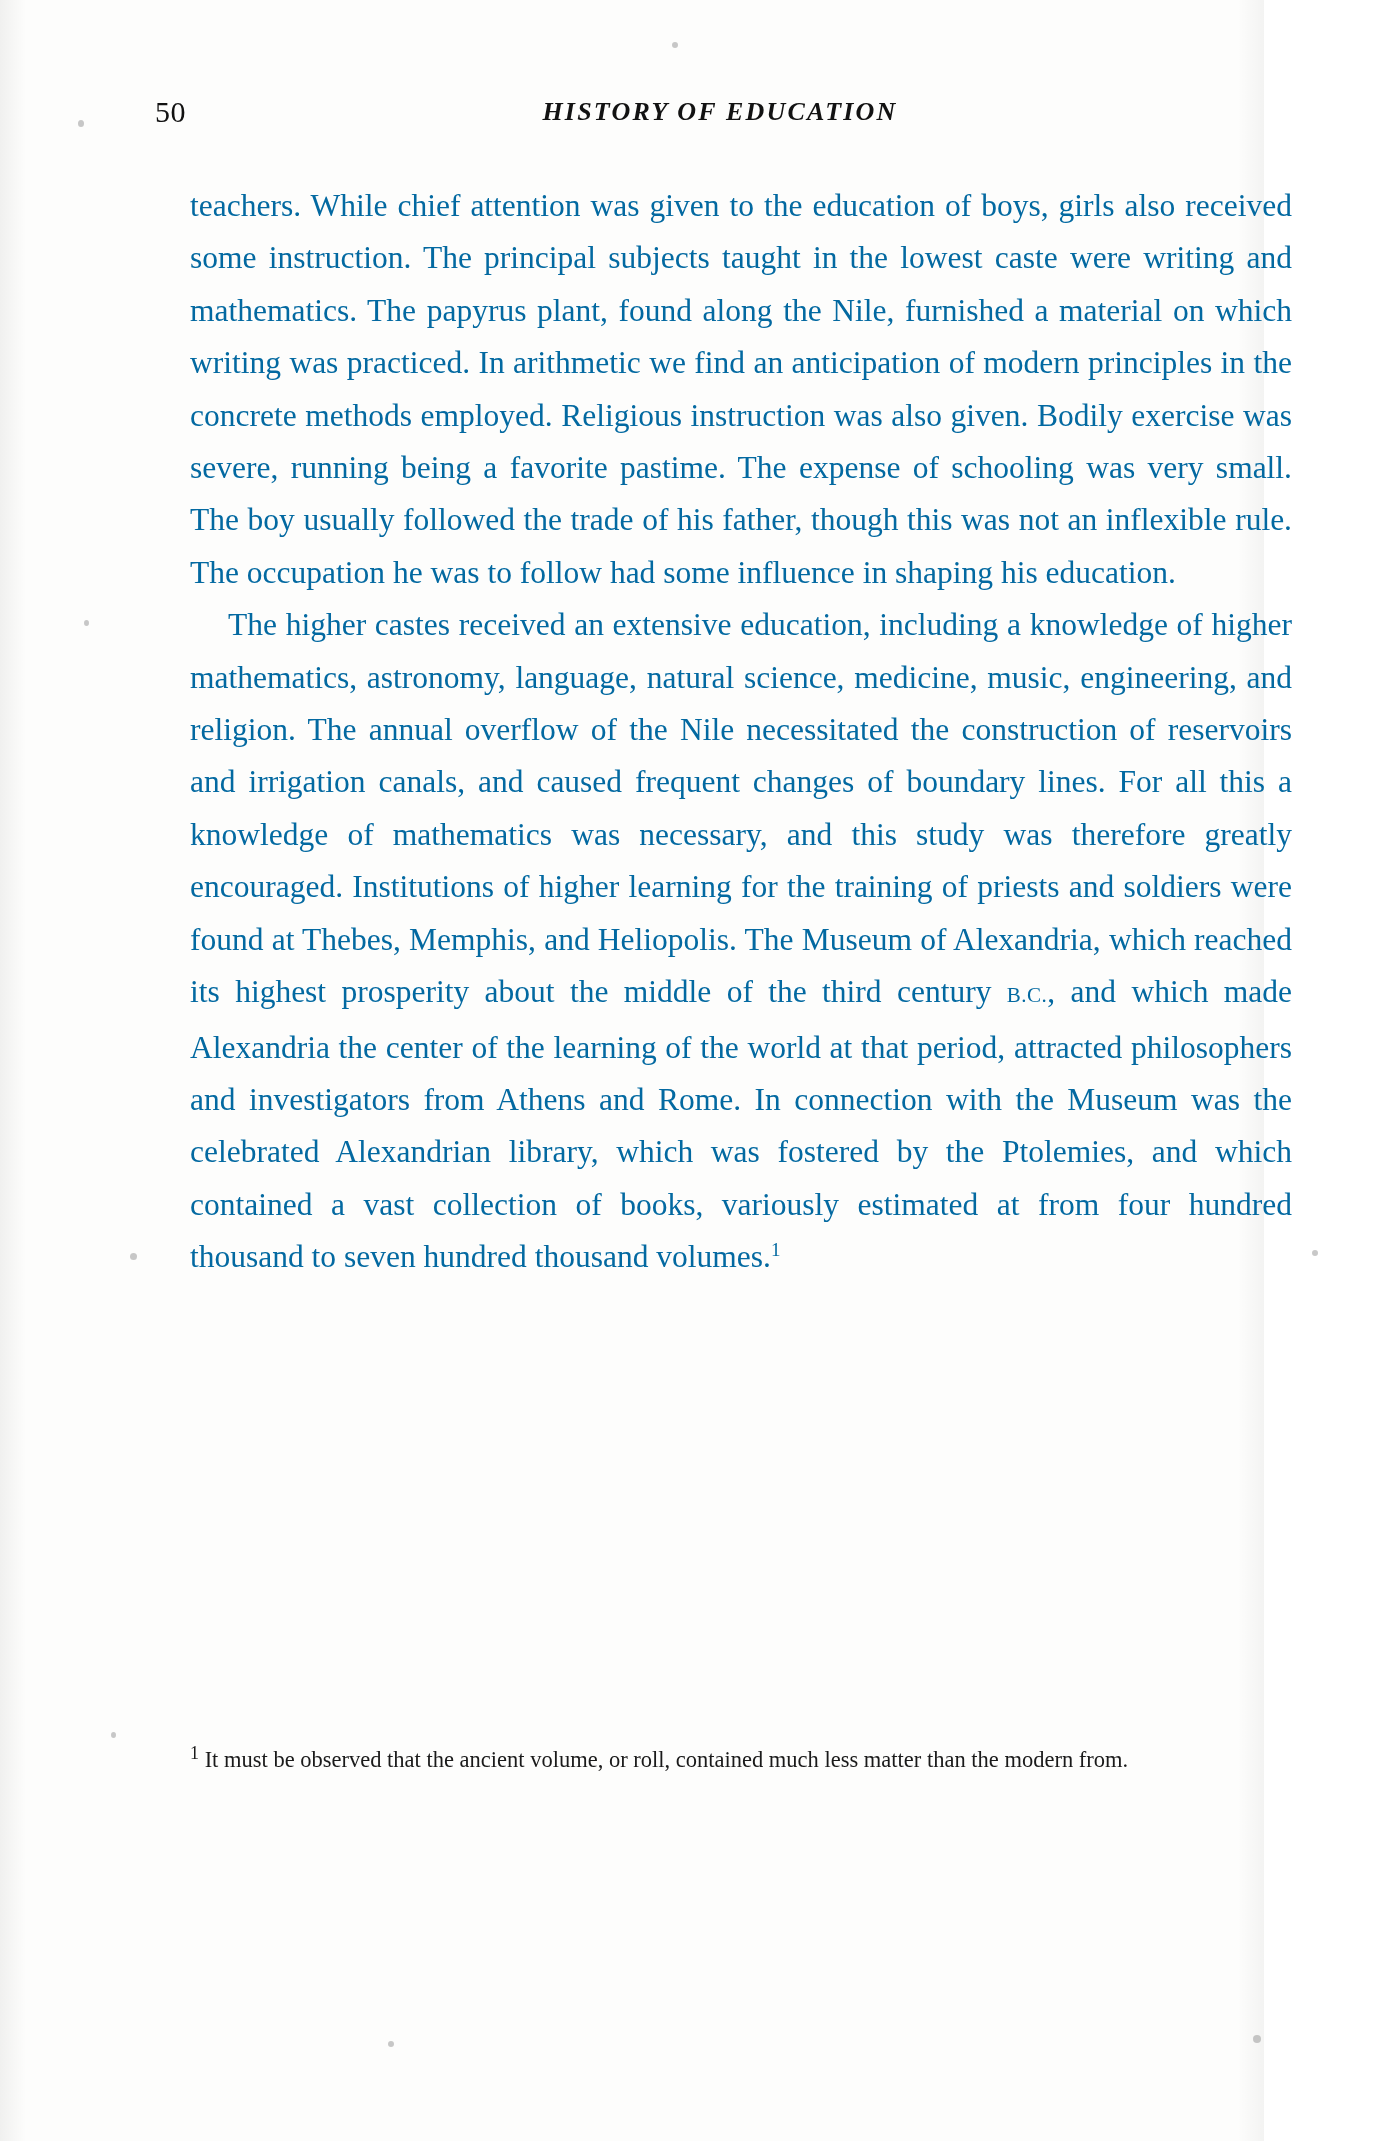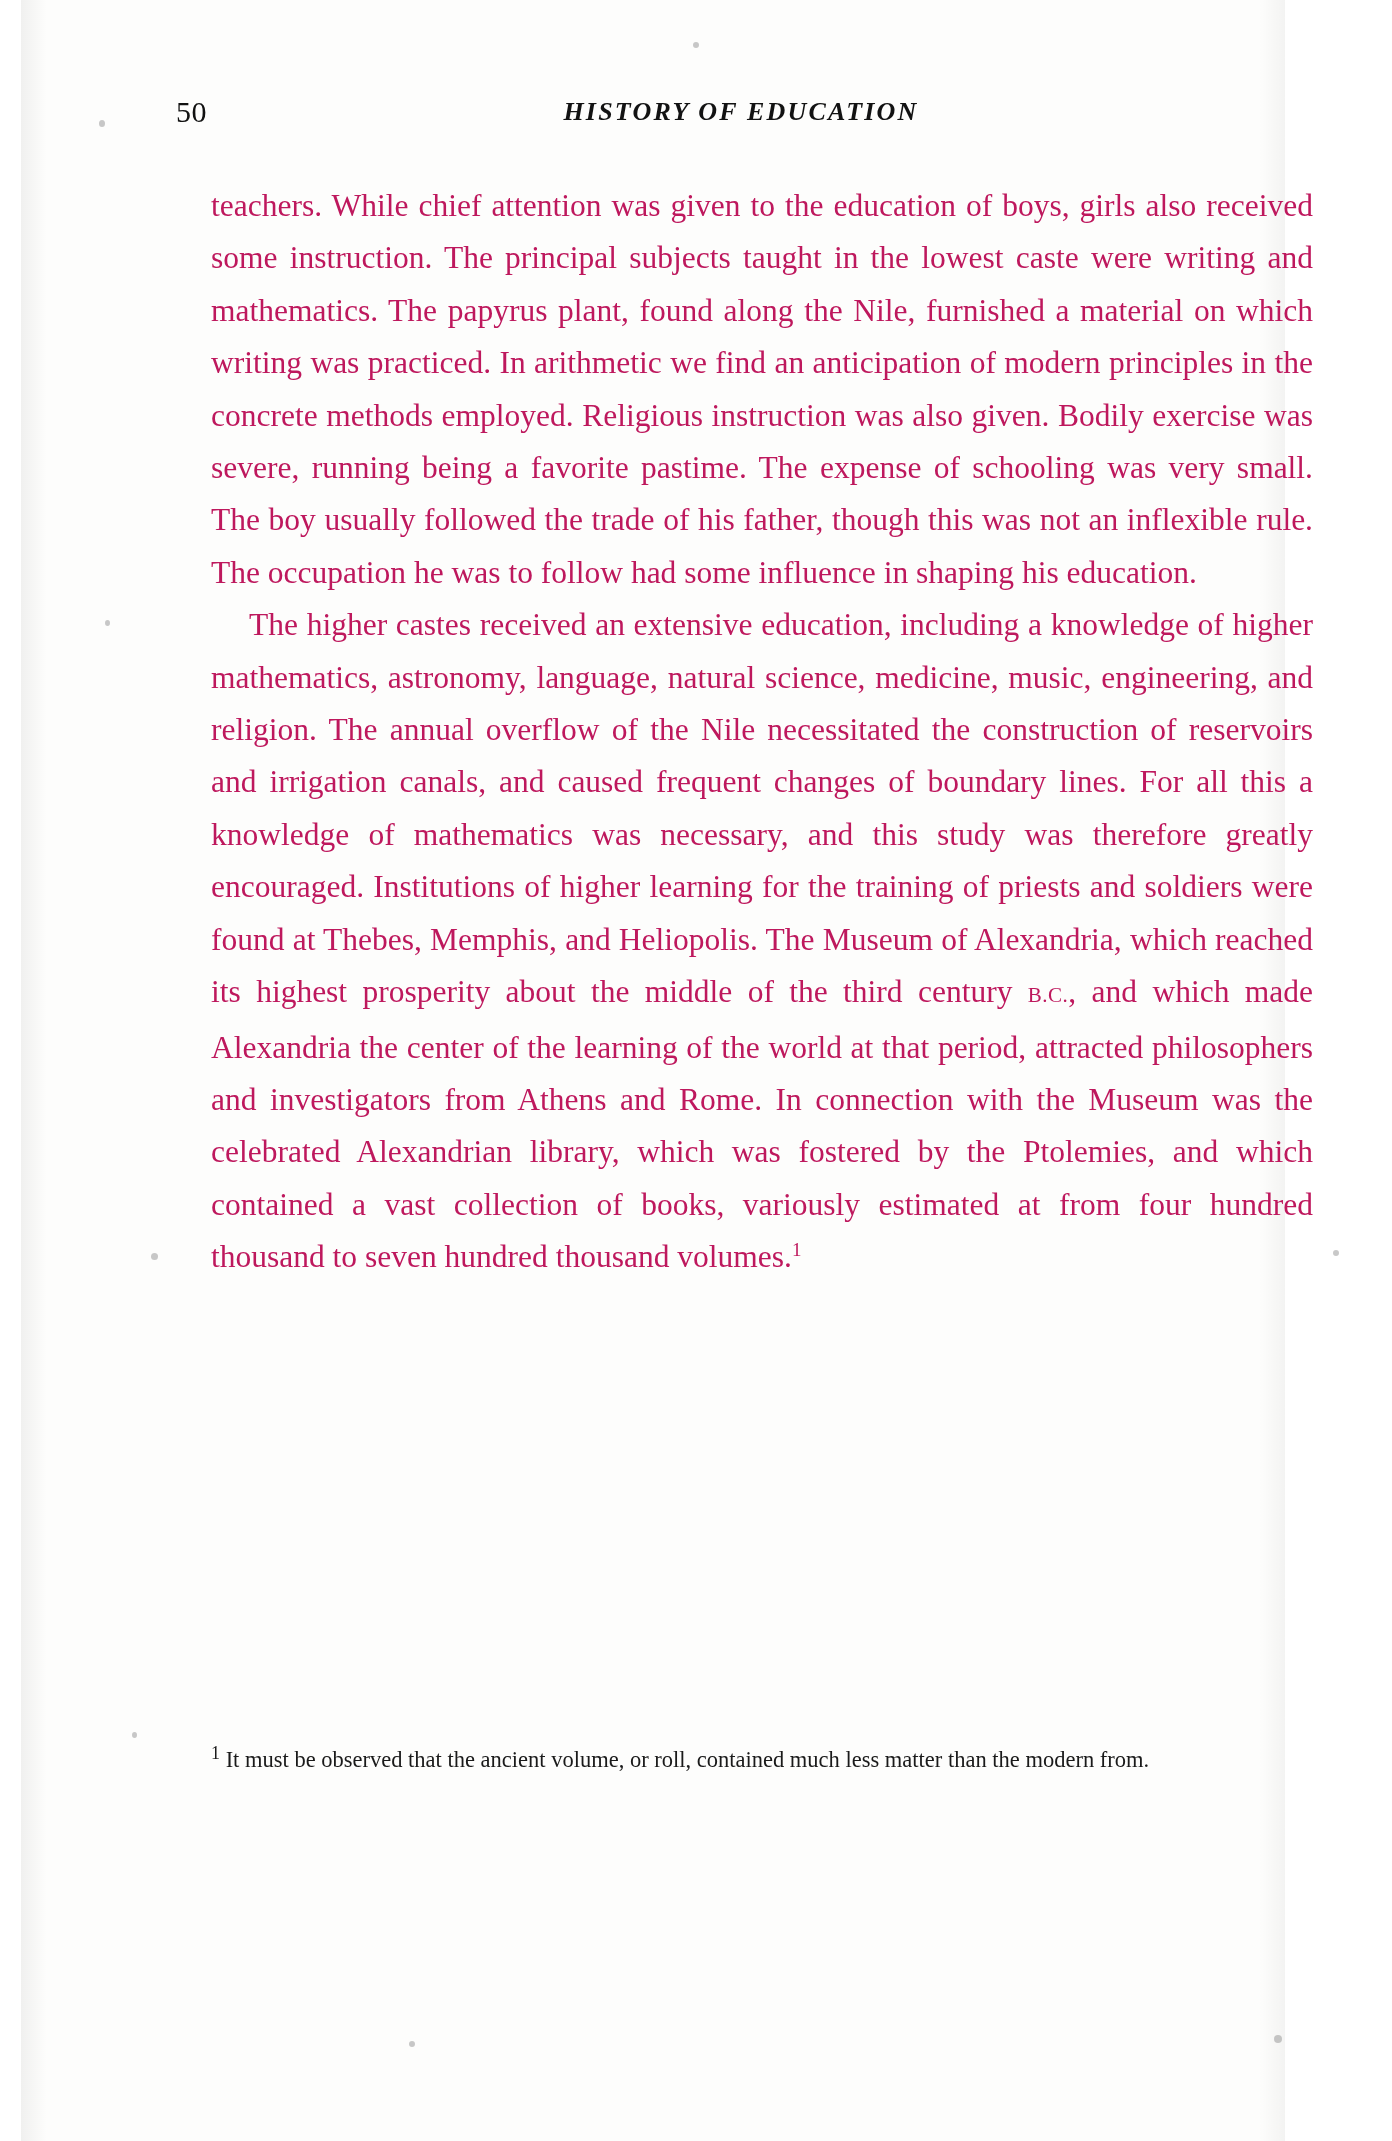--- a/index.html
+++ b/index.html
@@ -14,21 +14,20 @@
     font-family: "Liberation Serif", serif;
     color: #131313;
     overflow: hidden;
   }
   .page {
     position: absolute;
     left: 0; top: 0;
     width: 1264px;
     height: 2141px;
     background: #fdfdfc;
-    margin-left: 21px;
   }
   .header {
     position: absolute;
     left: 155px;
     top: 95px;
     width: 1130px;
     height: 40px;
   }
   .folio {
     position: absolute;
@@ -58,21 +57,21 @@
     top: 180px;
     width: 1102px;
   }
   p.para {
     margin: 0;
     padding: 0;
     font-size: 31.5px;
     line-height: 52.4px;
     text-align: justify;
     text-justify: inter-word;
-    color: #be185d;
+    color: #0369a1;
     -webkit-font-smoothing: antialiased;
   }
   p.para.indent {
     text-indent: 38px;
   }
   .sc {
     font-size: 21px;
     letter-spacing: 0.5px;
   }
   .sup {

